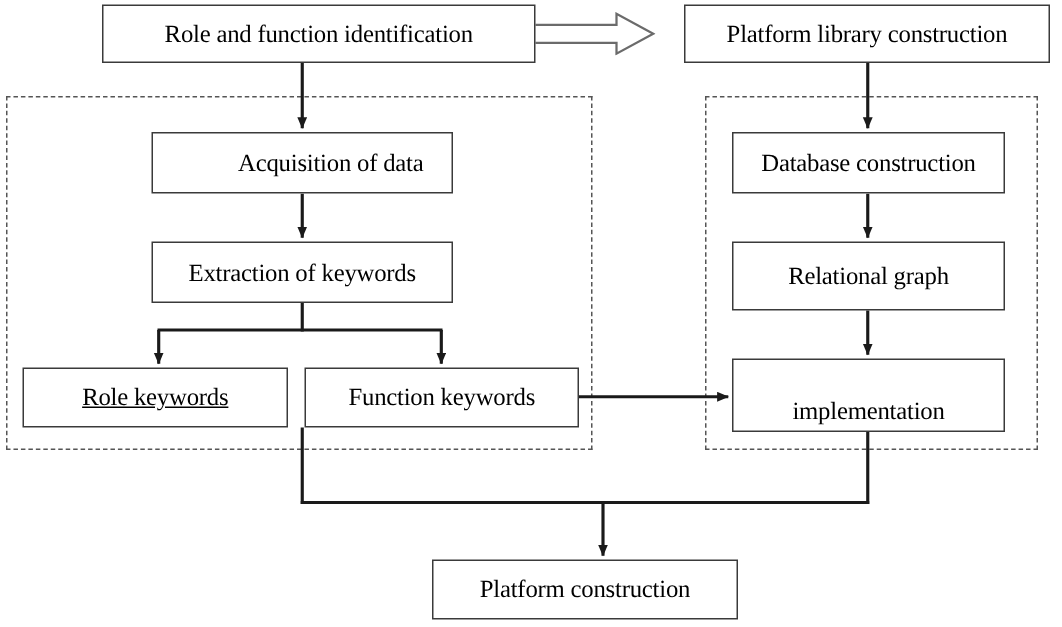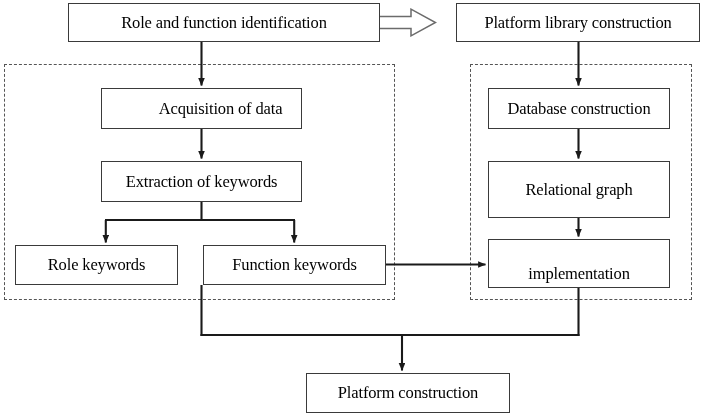--- a/index.html
+++ b/index.html
@@ -87,56 +87,56 @@
     <line x1="201.5" y1="285" x2="201.5" y2="336" stroke="#1a1a1a" stroke-width="2.1"></line>
     <line x1="578.5" y1="288" x2="578.5" y2="336" stroke="#1a1a1a" stroke-width="2.1"></line>
     <line x1="200.5" y1="335" x2="579.5" y2="335" stroke="#1a1a1a" stroke-width="2.1"></line>
     <line x1="402" y1="335" x2="402" y2="370.5" stroke="#1a1a1a" stroke-width="2.1" marker-end="url(#ah)"></line>
   </svg>
 
   <svg class="blockarrow" id="block-arrow" viewBox="0 0 82 29" width="82" height="29" style="left: 355px; top: 8px;">
     <path d="M1,8.5 L56,8.5 L56,1.2 L80.5,14.5 L56,27.8 L56,20.5 L1,20.5 Z" fill="#ffffff" stroke="#6b6b6b" stroke-width="1.5" stroke-linejoin="miter"></path>
   </svg>
 
-  <div class="node" id="n-role-identification" style="left: 68px; top: 3px; width: 312px; height: 39px;">
+  <div class="node" id="n-role-identification" style="left: 68px; top: 3px; width: 289px; height: 39px;">
     <span>Role and function identification</span>
   </div>
 
   <div class="node" id="n-function-library" style="left: 456px; top: 3px; width: 244px; height: 39px;">
     <span>Platform library construction</span>
   </div>
 
   <div class="node" id="n-acquisition" style="left: 101px; top: 88px; width: 201px; height: 41px; padding-left: 38px;">
     <span>Acquisition of data</span>
   </div>
 
   <div class="node" id="n-extraction" style="left: 101px; top: 161px; width: 201px; height: 41px;">
     <span>Extraction of keywords</span>
   </div>
 
-  <div class="node" id="n-role-keywords" style="left: 15px; top: 245px; width: 163px; height: 40px;">
+  <div class="node" id="n-role-keywords" style="left: 15px; top: 245px; width: 177px; height: 40px; text-decoration: underline;">
     <span>Role keywords</span>
   </div>
 
   <div class="node" id="n-function-keywords" style="left: 203px; top: 245px; width: 183px; height: 40px;">
     <span>Function keywords</span>
   </div>
 
   <div class="node" id="n-database" style="left: 488px; top: 88px; width: 182px; height: 41px;">
     <span>Database construction</span>
   </div>
 
-  <div class="node" id="n-relational-graph" style="left: 488px; top: 161px; width: 182px; height: 57px;">
+  <div class="node" id="n-relational-graph" style="left: 488px; top: 161px; width: 182px; height: 46px;">
     <span>Relational graph</span>
   </div>
 
   <div class="node two-line" id="n-functional-clarity" style="left: 488px; top: 239px; width: 182px; height: 49px;">
     <span>
       <br>
       <span>implementation</span>
     </span>
   </div>
 
-  <div class="node" id="n-platform" style="left: 306px; top: 373px; width: 204px; height: 40px;">
+  <div class="node" id="n-platform" style="left: 288px; top: 373px; width: 204px; height: 40px;">
     <span>Platform construction</span>
   </div>
 
 </div>
 
 </body></html>

